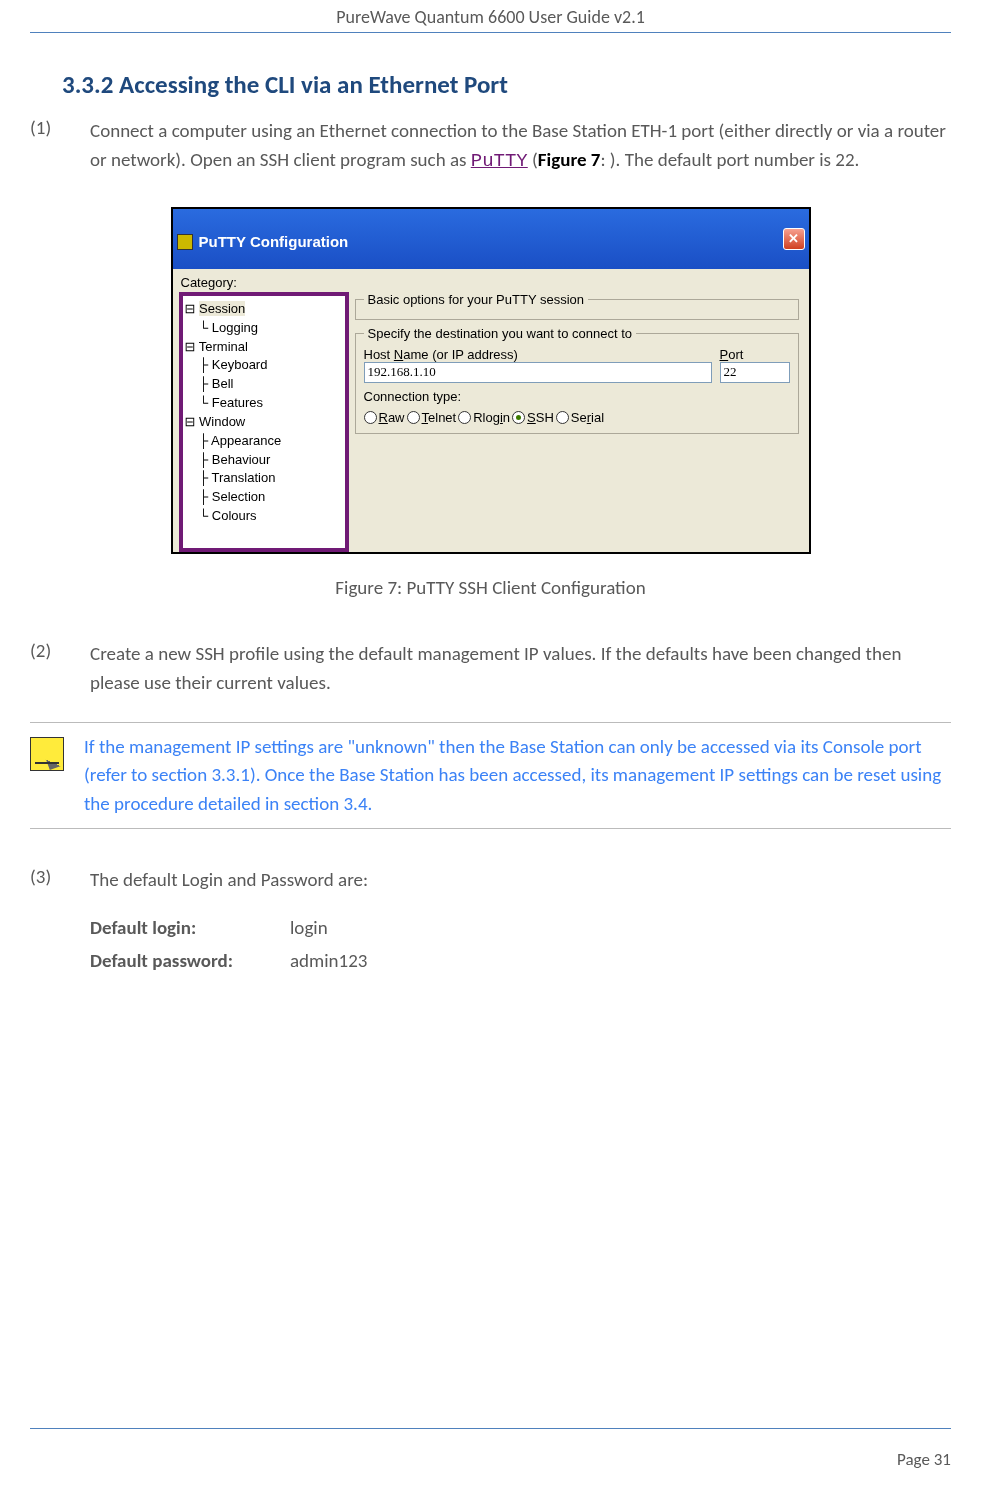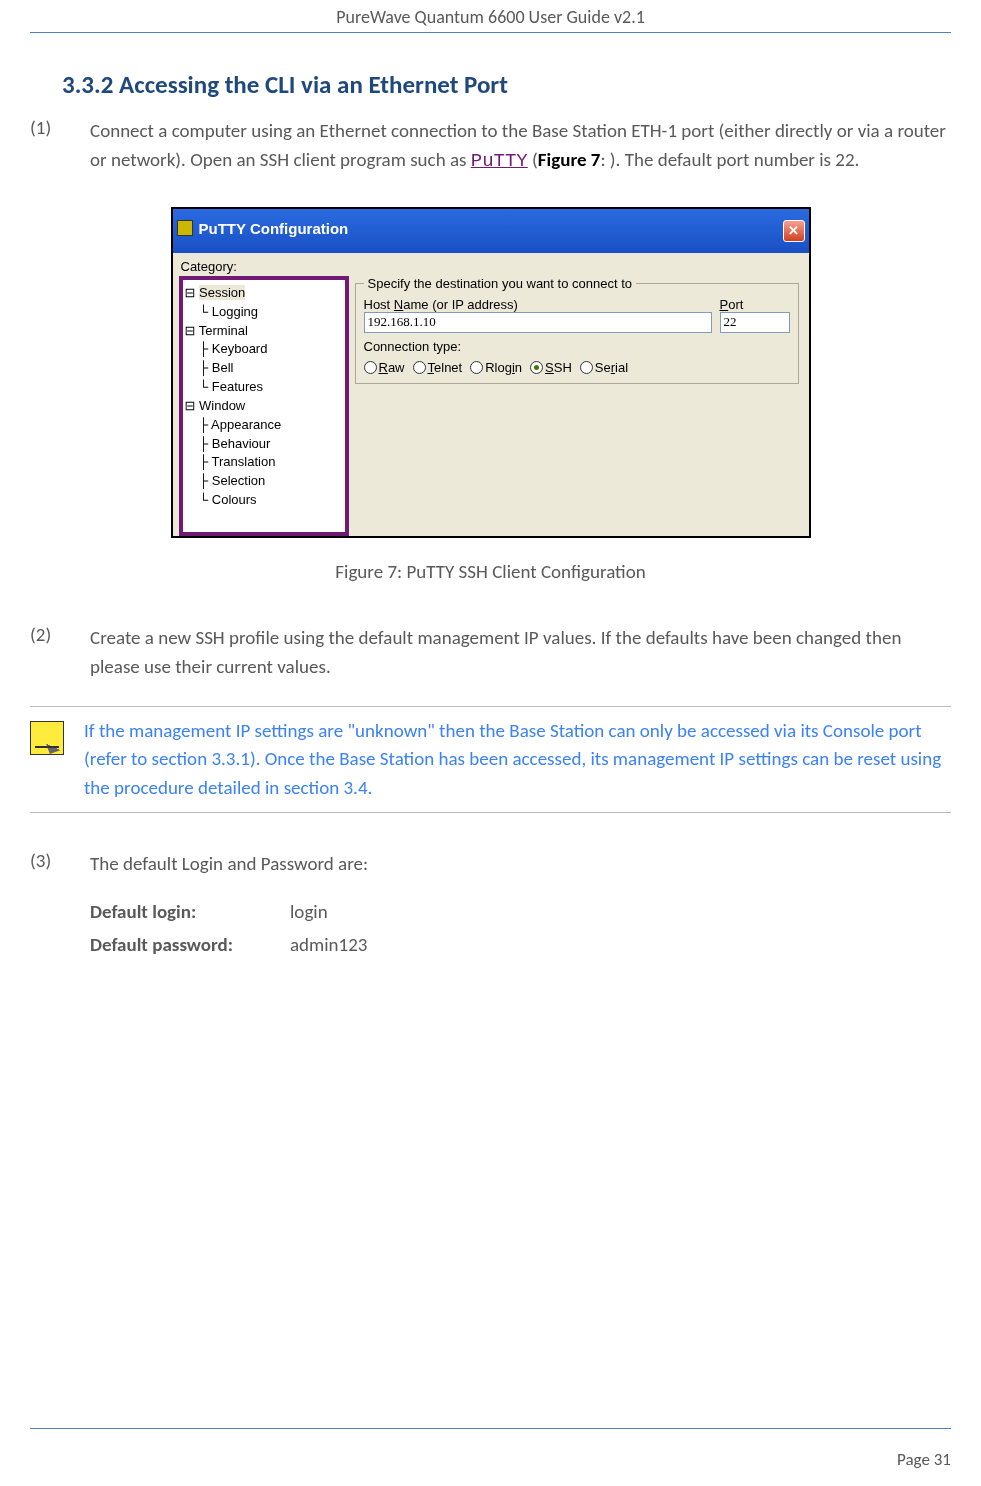--- a/index.html
+++ b/index.html
@@ -46,22 +46,22 @@
   .figure {
     display: inline-block;
     border: 2px solid #000;
     width: 640px;
     margin: 10px auto 14px;
     background: #ECE9D8;
     text-align: left;
   }
   .titlebar {
     background: linear-gradient(#2A6BDF, #1A4FC5);
-    padding: 11px 4px;
-    display: flex; align-items: flex-start;
+    padding: 19px 4px;
+    display: flex; align-items: flex-end;
     gap: 6px;
   }
   .titlebar-icon {
     width: 16px; height: 16px; background: #CCB800;
     display:inline-block; border:1px solid #333;
   }
   .titlebar-title {
     color: #fff; font-weight: bold; font-size: 15px;
     font-family: Tahoma, sans-serif;
     flex: 1;
@@ -103,21 +103,21 @@
   }
   .field-row { display:flex; gap:8px; align-items:flex-end;}
   .field-col { flex:1; }
   .field-col.narrow{ flex:0 0 70px;}
   .xp-label { font-size:13px; display:block; margin-top:2px;}
   .xp-input {
     width:100%; font-family:Tahoma; font-size:13px;
     background:#fff; border:1px solid #7F9DB9;
     padding:2px 3px; height:21px;
   }
-  .conn-row { display:flex; gap:8px; margin-top:6px; flex-wrap:wrap;}
+  .conn-row { display:flex; gap:2px; margin-top:6px; flex-wrap:wrap;}
   .radio-opt { display:flex; align-items:center; gap:2px; font-size:13px;}
   .radio-circle{
     width:13px;height:13px;border:1px solid #333;border-radius:50%;
     display:inline-flex;align-items:center;justify-content:center;
     background:#fff;
   }
   .radio-dot{ width:5px;height:5px;background:#3C7B00;border-radius:50%;}
   .sess-list {
     border:1px solid #7F9DB9;background:#fff;
     margin-top:2px; height:20px;
@@ -206,20 +206,23 @@
             <div class="node">    └ <span>Features</span></div>
             <div class="node">⊟ <span>Window</span></div>
             <div class="node">    ├ <span>Appearance</span></div>
             <div class="node">    ├ <span>Behaviour</span></div>
             <div class="node">    ├ <span>Translation</span></div>
             <div class="node">    ├ <span>Selection</span></div>
             <div class="node">    └ <span>Colours</span></div>
           </div>
           <div class="right-panel">
             <fieldset class="xp">
+              <legend>Basic options for your PuTTY session</legend>
+            </fieldset>
+            <fieldset class="xp">
               <legend>Specify the destination you want to connect to</legend>
               <div class="field-row">
                 <div class="field-col">
                   <label class="xp-label"><span>Host <span class="u">N</span>ame (or IP address)</span></label>
                   <input class="xp-input" value="192.168.1.10" style="">
                 </div>
                 <div class="field-col narrow">
                   <label class="xp-label"><span class="u">P</span>ort</label>
                   <input class="xp-input" value="22" style="">
                 </div>

